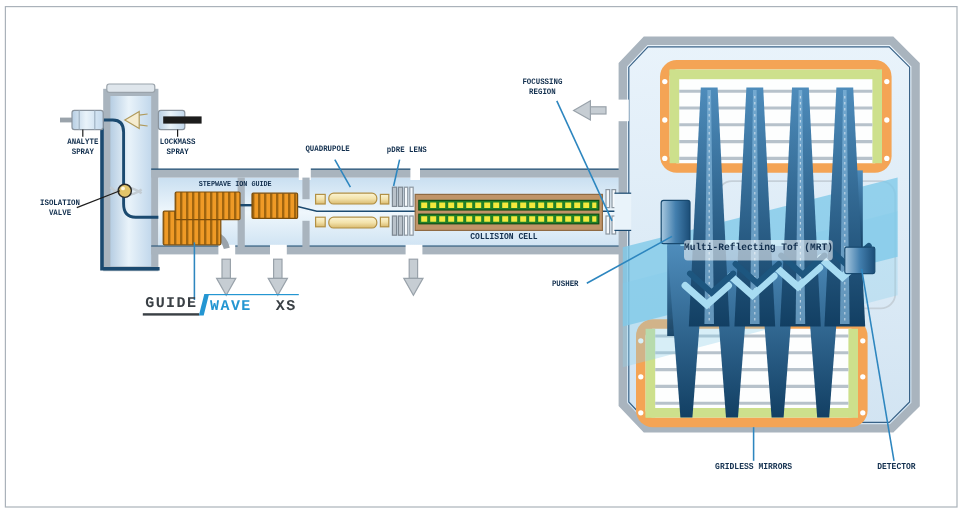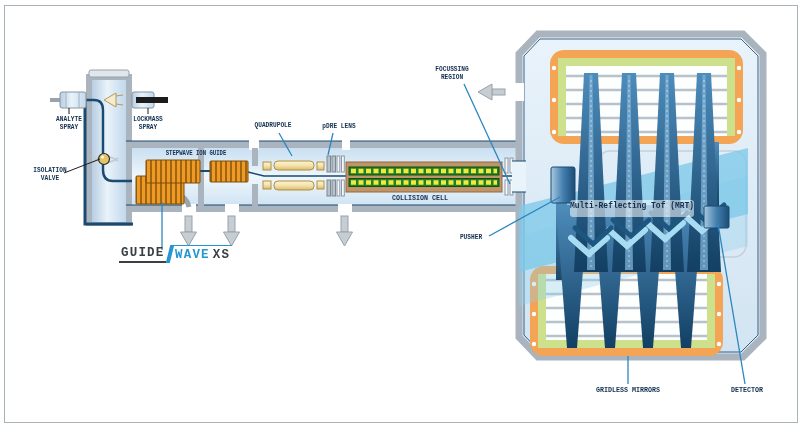--- a/index.html
+++ b/index.html
@@ -24,21 +24,21 @@
   .lbl-mrt{font-size:8.4px;font-weight:700;transform:translateX(-50%) scaleX(.95);}
   
   .logo{position:absolute;left:119px;top:245px;display:flex;align-items:stretch;
         font-weight:700;font-size:12.5px;letter-spacing:1.2px;}
   .logo-step{color:var(--logo_dark);border-bottom:2.5px solid var(--logo_dark);
              padding:1px 1px 1px 2px;}
   .logo-divider{width:3.5px;background:var(--logo_blue);transform:skewX(-14deg);
                 margin:0 1px 0 2px;}
   .logo-right{border-top:1.8px solid var(--logo_blue);padding:2px 2px 0 3px;
               display:flex;align-items:baseline;}
-  .logo-wave{color:var(--logo_blue);margin-right:3px;}
+  .logo-wave{color:var(--logo_blue);margin-right:20px;}
   .logo-xs{color:var(--logo_dark);}
 </style>
 </head>
 <body>
 
 <div id="stage">
 
 <svg width="804" height="428" viewBox="0 0 804 428">
   <defs>
     <linearGradient id="gTower" x1="0" y1="0" x2="1" y2="0">

